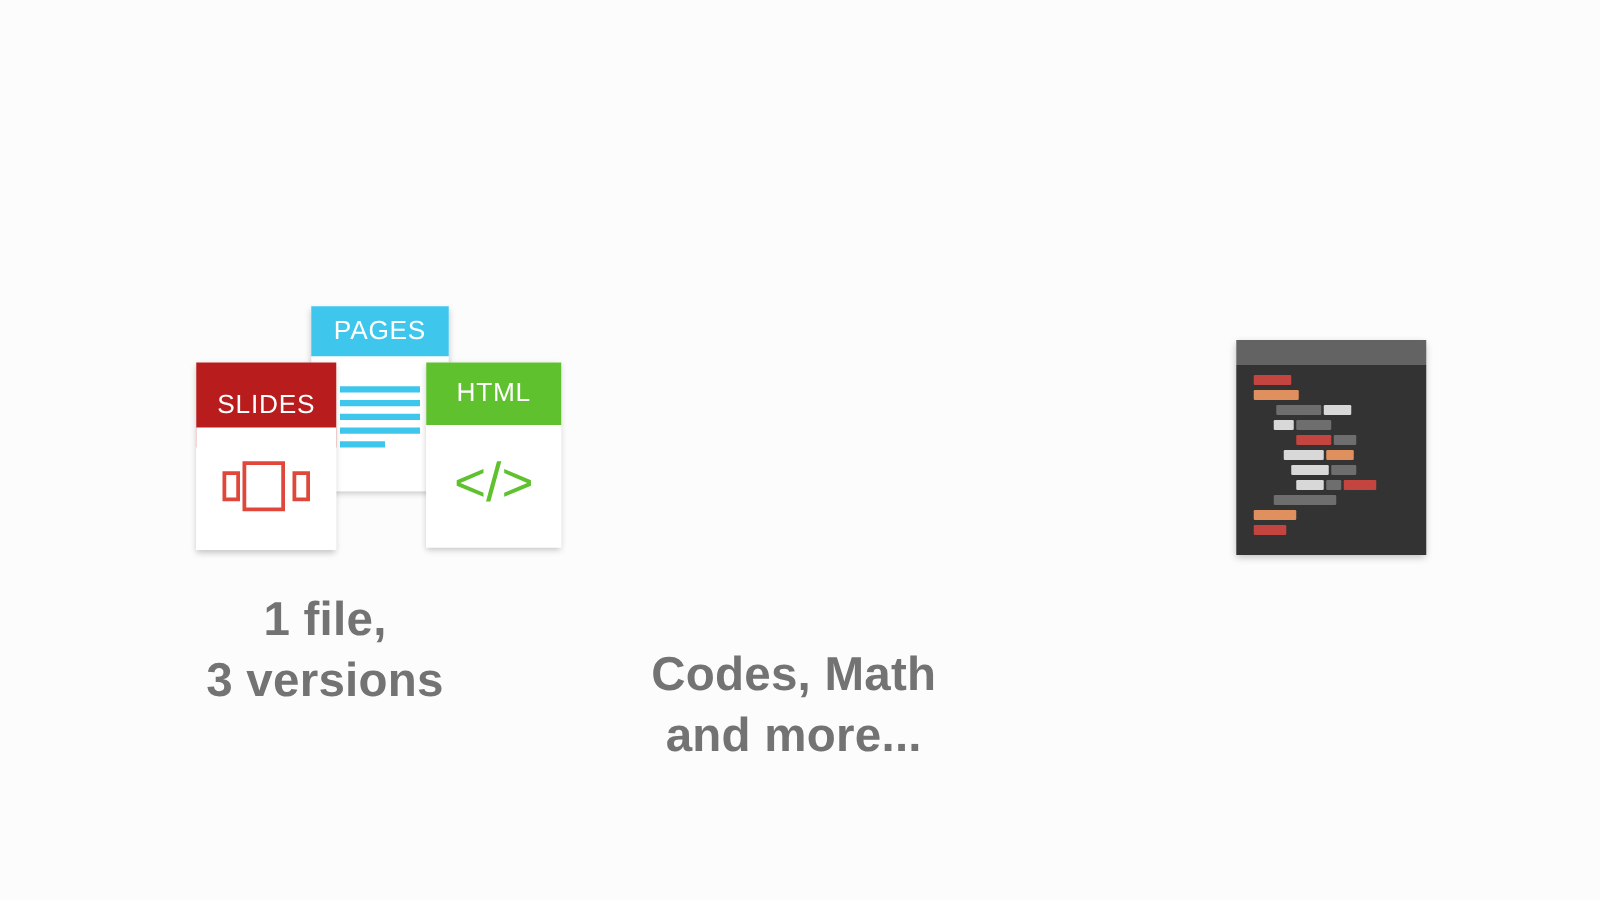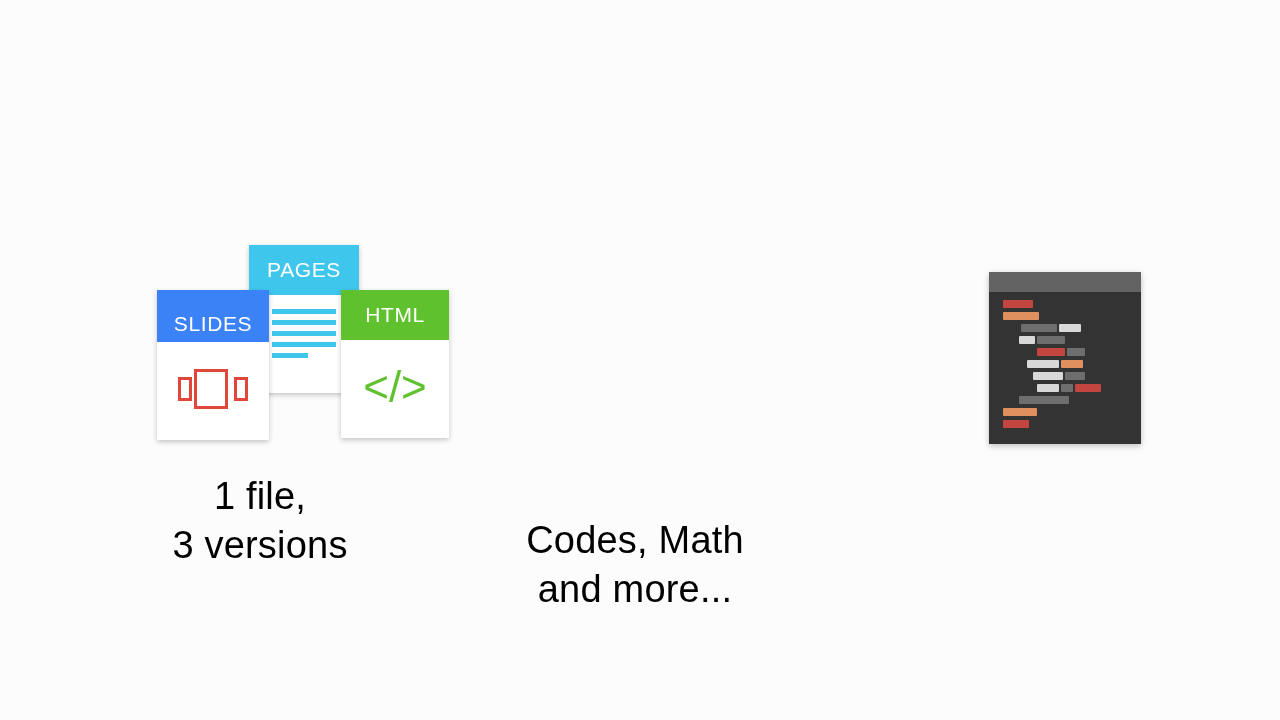--- a/index.html
+++ b/index.html
@@ -30,23 +30,23 @@
   }
   .feature-1 { left: 50px; }
   .feature-2 { left: 425px; }
   .feature-3 { left: 840px; }
 
   .caption {
     position: absolute;
     left: 0;
     width: 420px;
     text-align: center;
-    color: #000000;
+    color: #737373;
     font-size: 38px;
-    font-weight: 400;
+    font-weight: 700;
     line-height: 1.28;
     letter-spacing: 0.2px;
     white-space: pre-line;
   }
   .caption-1 { top: 472px; }
   .caption-2 { top: 472px; margin-top: 44px; }
   .caption-3 { top: 460px; }
   .card {
     position: absolute;
     background: #ffffff;
@@ -69,21 +69,21 @@
   #card-pages {
     left: 199px;
     top: 245px;
     width: 110px;
     height: 148px;
     z-index: 1;
   }
   #card-pages .head {
     position: absolute;
     left: 0; top: 0;
-    width: 110px; height: 50px;
+    width: 110px; height: 40px;
     background: #3FC6ED;
   }
   #card-pages .body {
     position: absolute;
     left: 0; top: 50px;
     width: 110px; height: 98px;
     background: #ffffff;
   }
   .pageline {
     position: absolute;
@@ -97,21 +97,21 @@
     left: 107px;
     top: 290px;
     width: 112px;
     height: 150px;
     z-index: 3;
   }
   #card-slides .head {
     position: absolute;
     left: 0; top: 0;
     width: 112px; height: 68px;
-    background: #3b82f6;
+    background: #b91c1c;
   }
   #card-slides .body {
     position: absolute;
     left: 0; top: 52px;
     width: 112px; height: 98px;
     background: #ffffff;
   }
   .slide-icon {
     position: absolute;
     left: 21px;

